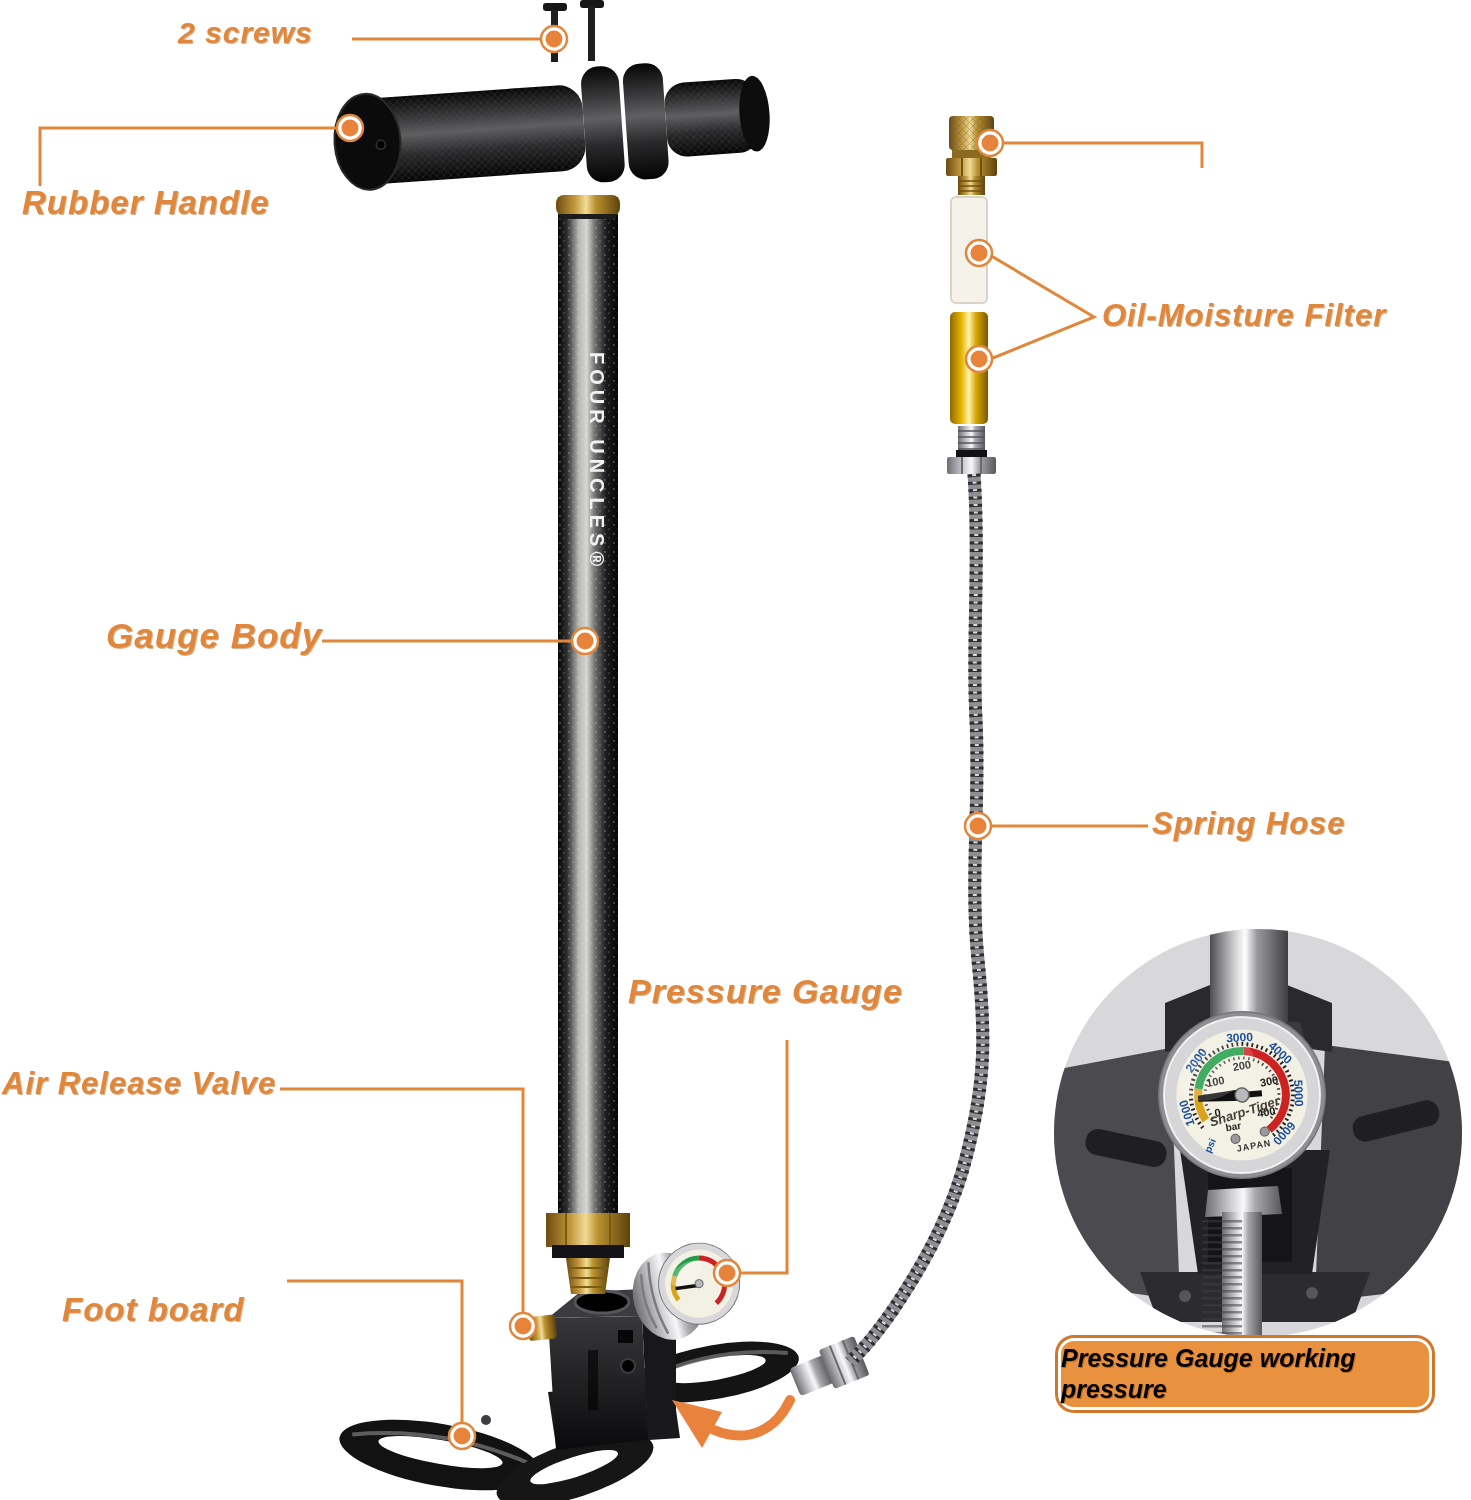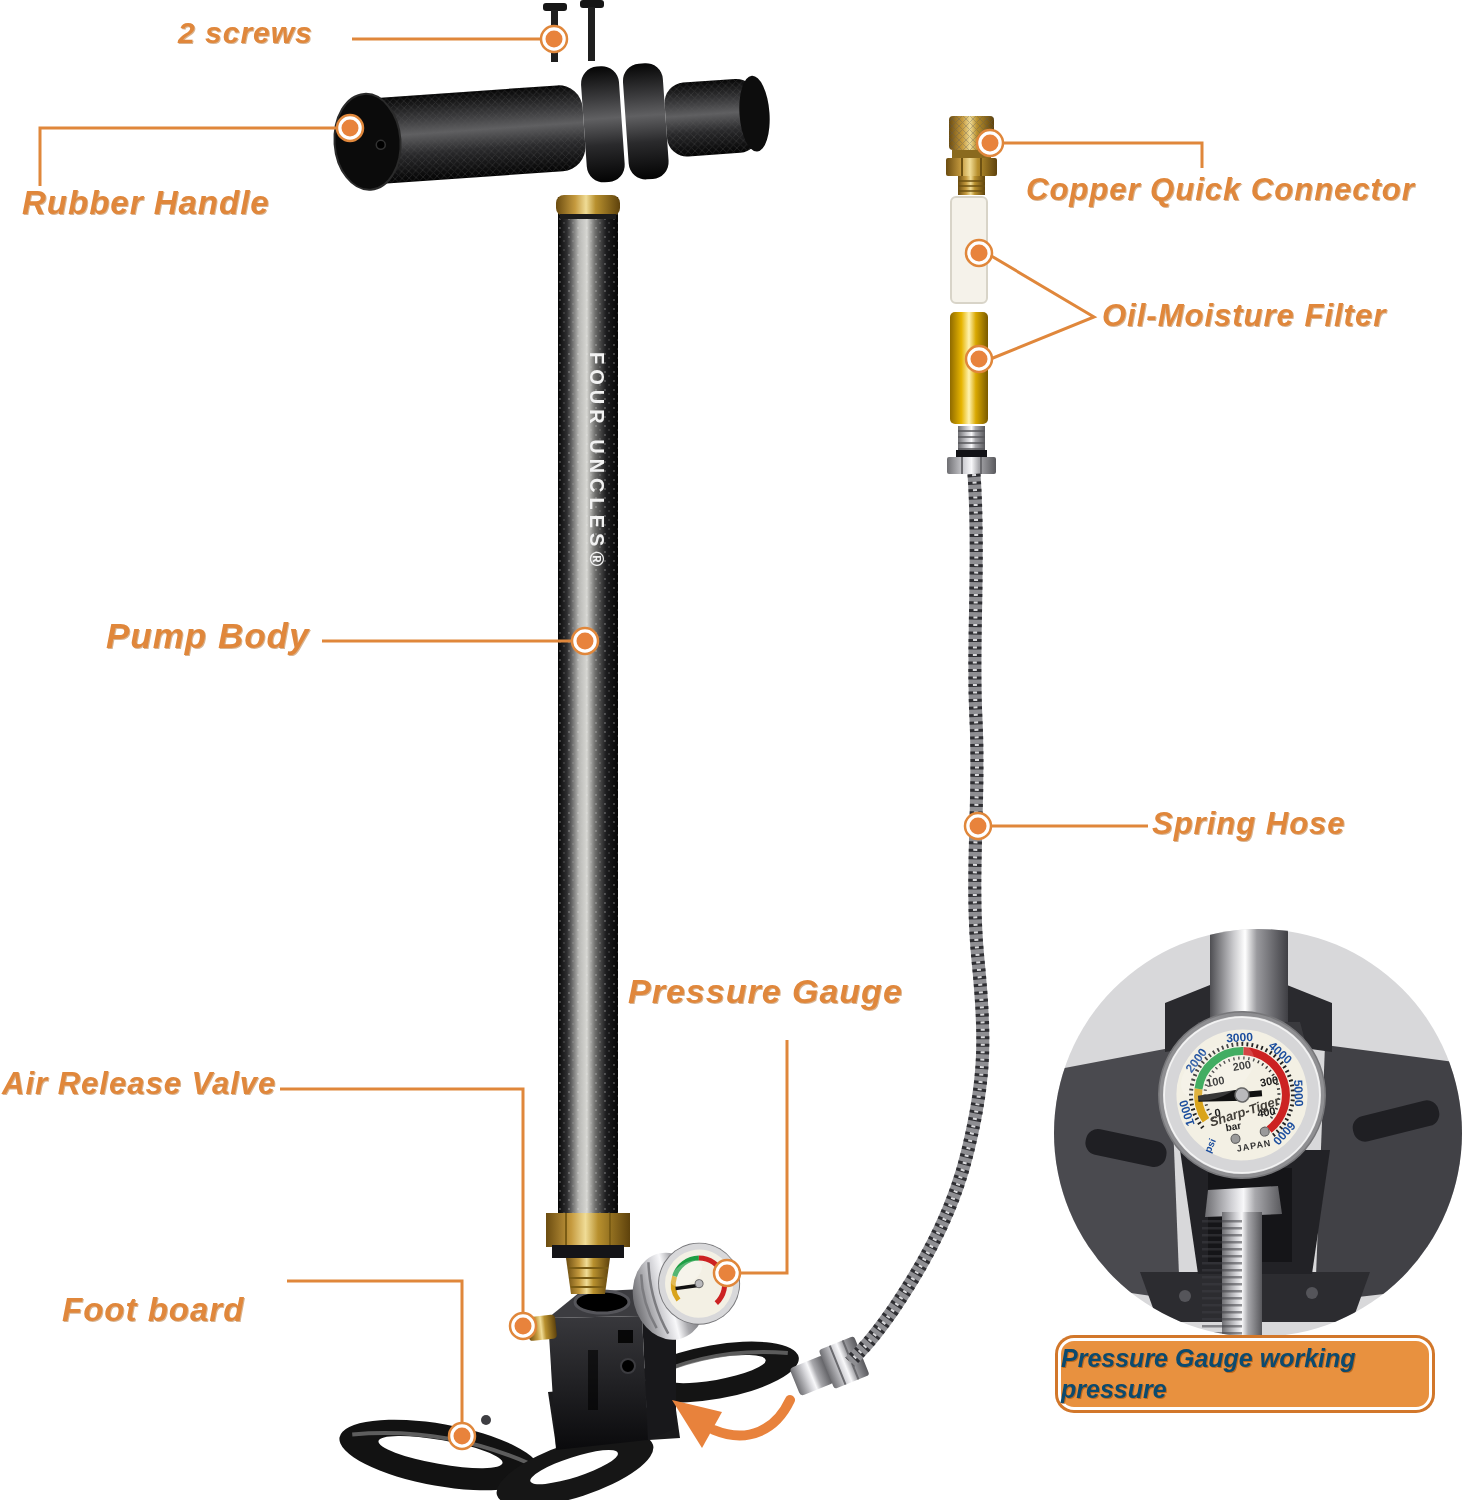--- a/index.html
+++ b/index.html
@@ -15,21 +15,21 @@
   #lbl-copper{left:1026px;top:172px;font-size:31px;}
   #lbl-oil{left:1102px;top:298px;font-size:31px;}
   #lbl-spring{left:1152px;top:806px;font-size:31px;}
   #lbl-pressure{left:628px;top:972px;font-size:34px;}
   #lbl-air{left:2px;top:1066px;font-size:31px;}
   #lbl-foot{left:62px;top:1258px;font-size:33px;margin-top:33px;}
   #note-box{position:absolute;left:1058px;top:1338px;width:374px;height:72px;
             box-sizing:border-box;border-radius:16px;background:#E8913F;
             border:3px solid #ffffff;box-shadow:0 0 0 3px #D2772A;
             display:flex;flex-direction:column;align-items:center;justify-content:center;
-            font-style:italic;font-weight:700;font-size:25px;color:#0c4a6e;line-height:1.25;
+            font-style:italic;font-weight:700;font-size:25px;color:#000000;line-height:1.25;
             text-shadow:1px 1px 0 rgba(150,70,0,.55);}
 </style>
 </head>
 <body>
 
 <div id="canvas">
 
 <svg id="art" width="1471" height="1500" viewBox="0 0 1471 1500">
   <defs>
     <linearGradient id="gTube" x1="0" y1="0" x2="1" y2="0">
@@ -330,22 +330,21 @@
         </g>
     <g>
           <circle cx="462" cy="1436" r="13" fill="#fff" stroke="#E0873B" stroke-width="2.5"></circle>
           <circle cx="462" cy="1436" r="8.5" fill="#E8833C"></circle>
         </g>
   </g>
 </svg>
 
 <div class="label" id="lbl-screws">2 screws</div>
 <div class="label" id="lbl-rubber">Rubber Handle</div>
-<div class="label" id="lbl-pump">Pump Body</div>
-<div class="label" id="lbl-copper">Copper Quick Connector</div>
+<div class="label" id="lbl-pump">Gauge Body</div>
 <div class="label" id="lbl-oil">Oil-Moisture Filter</div>
 <div class="label" id="lbl-spring">Spring Hose</div>
 <div class="label" id="lbl-pressure">Pressure Gauge</div>
 <div class="label" id="lbl-air">Air Release Valve</div>
 <div class="label" id="lbl-foot">Foot board</div>
 
 <div id="note-box">
   <div>Pressure Gauge working pressure</div>
 </div>
 

